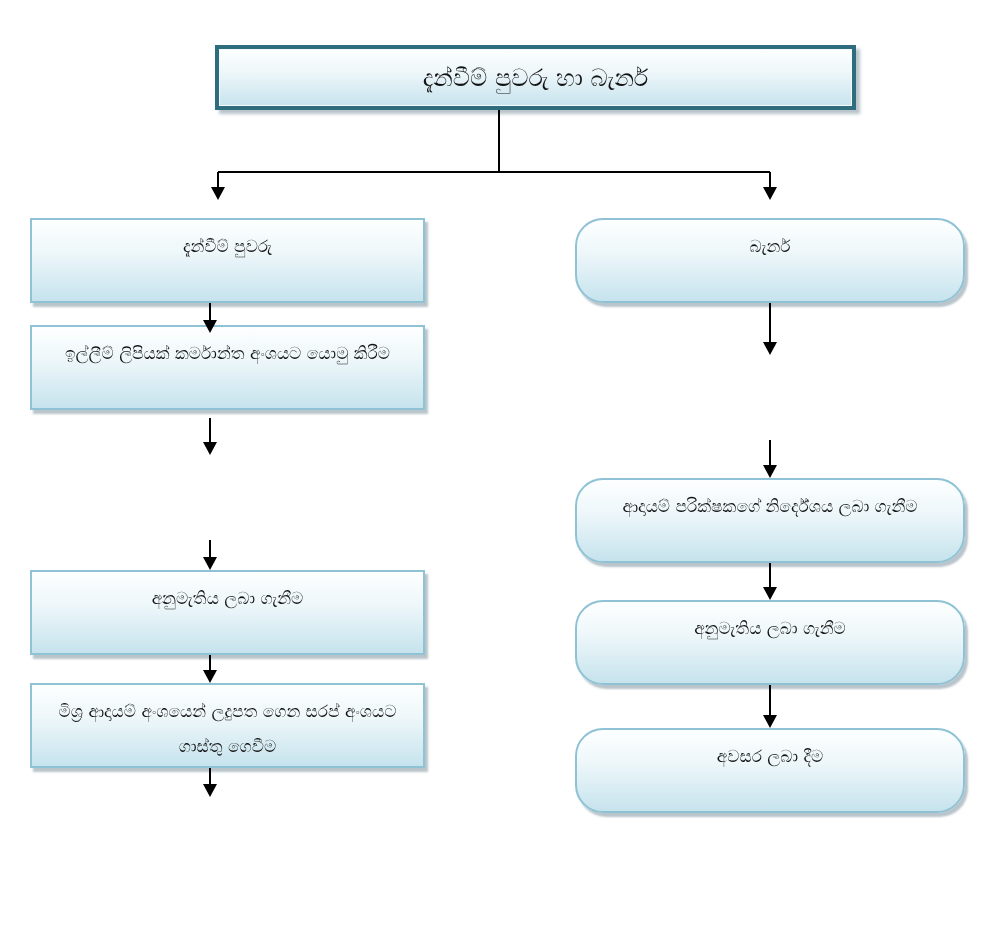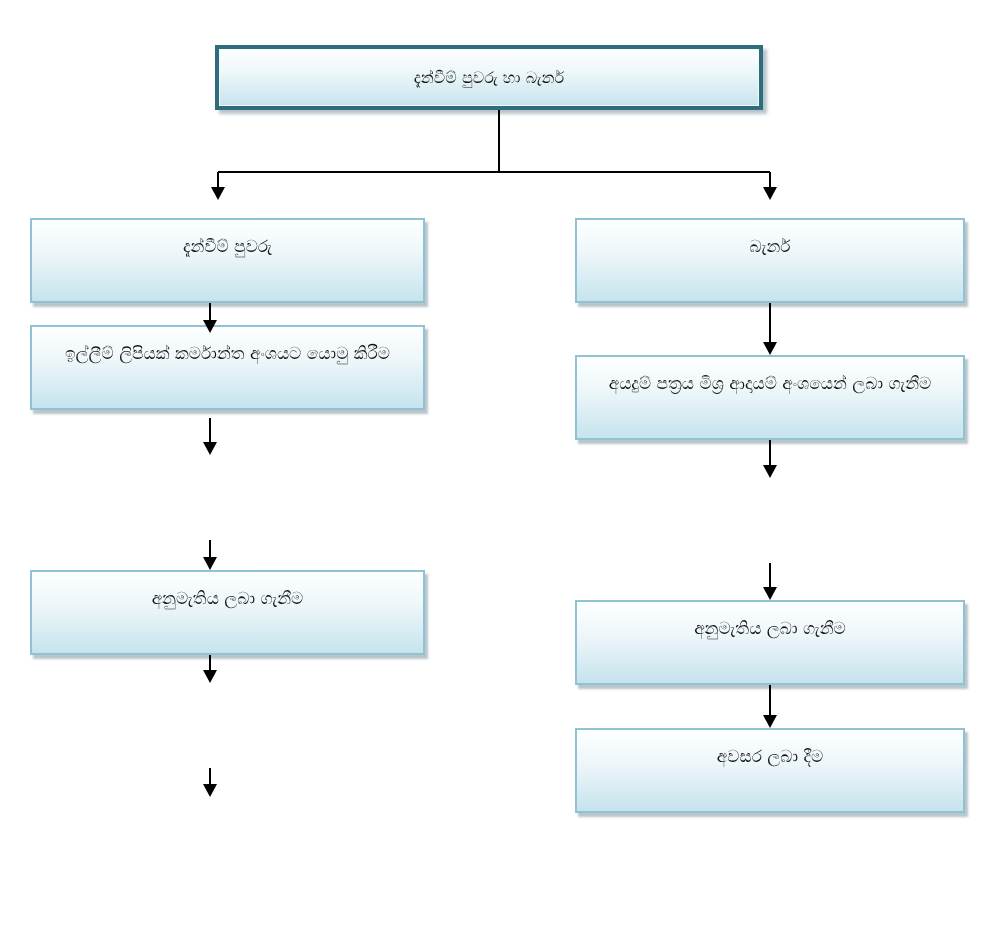--- a/index.html
+++ b/index.html
@@ -6,33 +6,33 @@
   .canvas {
     position:relative; width:1000px; height:925px; background:#ffffff;
     font-family:"DejaVu Sans","Liberation Sans",sans-serif;
     color:#121212; overflow:hidden;
   }
   .box {
     position:absolute; box-sizing:border-box; text-align:center;
     background:linear-gradient(180deg, #fdffff 0%, #eef7fa 40%, #c6e3ed 100%);
   }
   .title-box {
-    left:215px; top:45px; width:548px; height:65px;
+    left:215px; top:45px; width:641px; height:65px;
     border:4px solid var(--title-border, #2e6d7e);
     box-shadow:4px 4px 3px var(--shadow, rgba(110,135,148,0.55)), inset 0 0 0 1px #f2fafc;
     display:flex; align-items:center; justify-content:center;
-    font-size:16px;
+    font-size:24px;
   }
   .step {
     border:2px solid var(--box-border, #8ec2d4);
     box-shadow:3px 4px 2px var(--shadow, rgba(122,146,158,0.5));
     font-size:17px; line-height:35px; padding:9px 14px 0 14px;
   }
   .step.left  { left:30px;  width:395px; height:85px; }
-  .step.right { left:575px; width:390px; height:85px; }
+  .step.right { left:575px; width:390px; height:85px;border-radius:28px; }
   .connectors { position:absolute; left:0; top:0; pointer-events:none; }
   .connectors path     { stroke:var(--connector, #000); stroke-width:2; fill:none; }
   .connectors polygon  { fill:var(--connector, #000); stroke:none; }
 </style>
 </head>
 <body>
 
 <div class="canvas">
 
   <div class="box title-box">
@@ -41,26 +41,29 @@
 
   <div class="box step left" style="top:218px">
     <span>දැන්වීම් පුවරු</span>
   </div>
   <div class="box step left" style="top:325px">
     <span>ඉල්ලීම් ලිපියක් කර්මාන්ත අංශයට යොමු කිරීම</span>
   </div>
   <div class="box step left" style="top:570px">
     <span>අනුමැතිය ලබා ගැනීම</span>
   </div>
+  <div class="box step left" style="top:683px">
+    <span>මිශ්‍ර ආදායම් අංශයෙන් ලදුපත ගෙන සරප් අංශයට ගාස්තු ගෙවීම</span>
+  </div>
 
   <div class="box step right" style="top:218px">
     <span>බැනර්</span>
   </div>
-  <div class="box step right" style="top:355px">
-    <span>අයදුම් පත්‍රය මිශ්‍ර ආදායම් අංශයෙන් ලබා ගැනීම</span>
+  <div class="box step right" style="top:478px">
+    <span>ආදායම් පරික්ෂකගේ නිර්දේශය ලබා ගැනීම</span>
   </div>
   <div class="box step right" style="top:600px">
     <span>අනුමැතිය ලබා ගැනීම</span>
   </div>
   <div class="box step right" style="top:728px">
     <span>අවසර ලබා දීම</span>
   </div>
 
   <svg class="connectors" width="1000" height="925" viewBox="0 0 1000 925">
 

